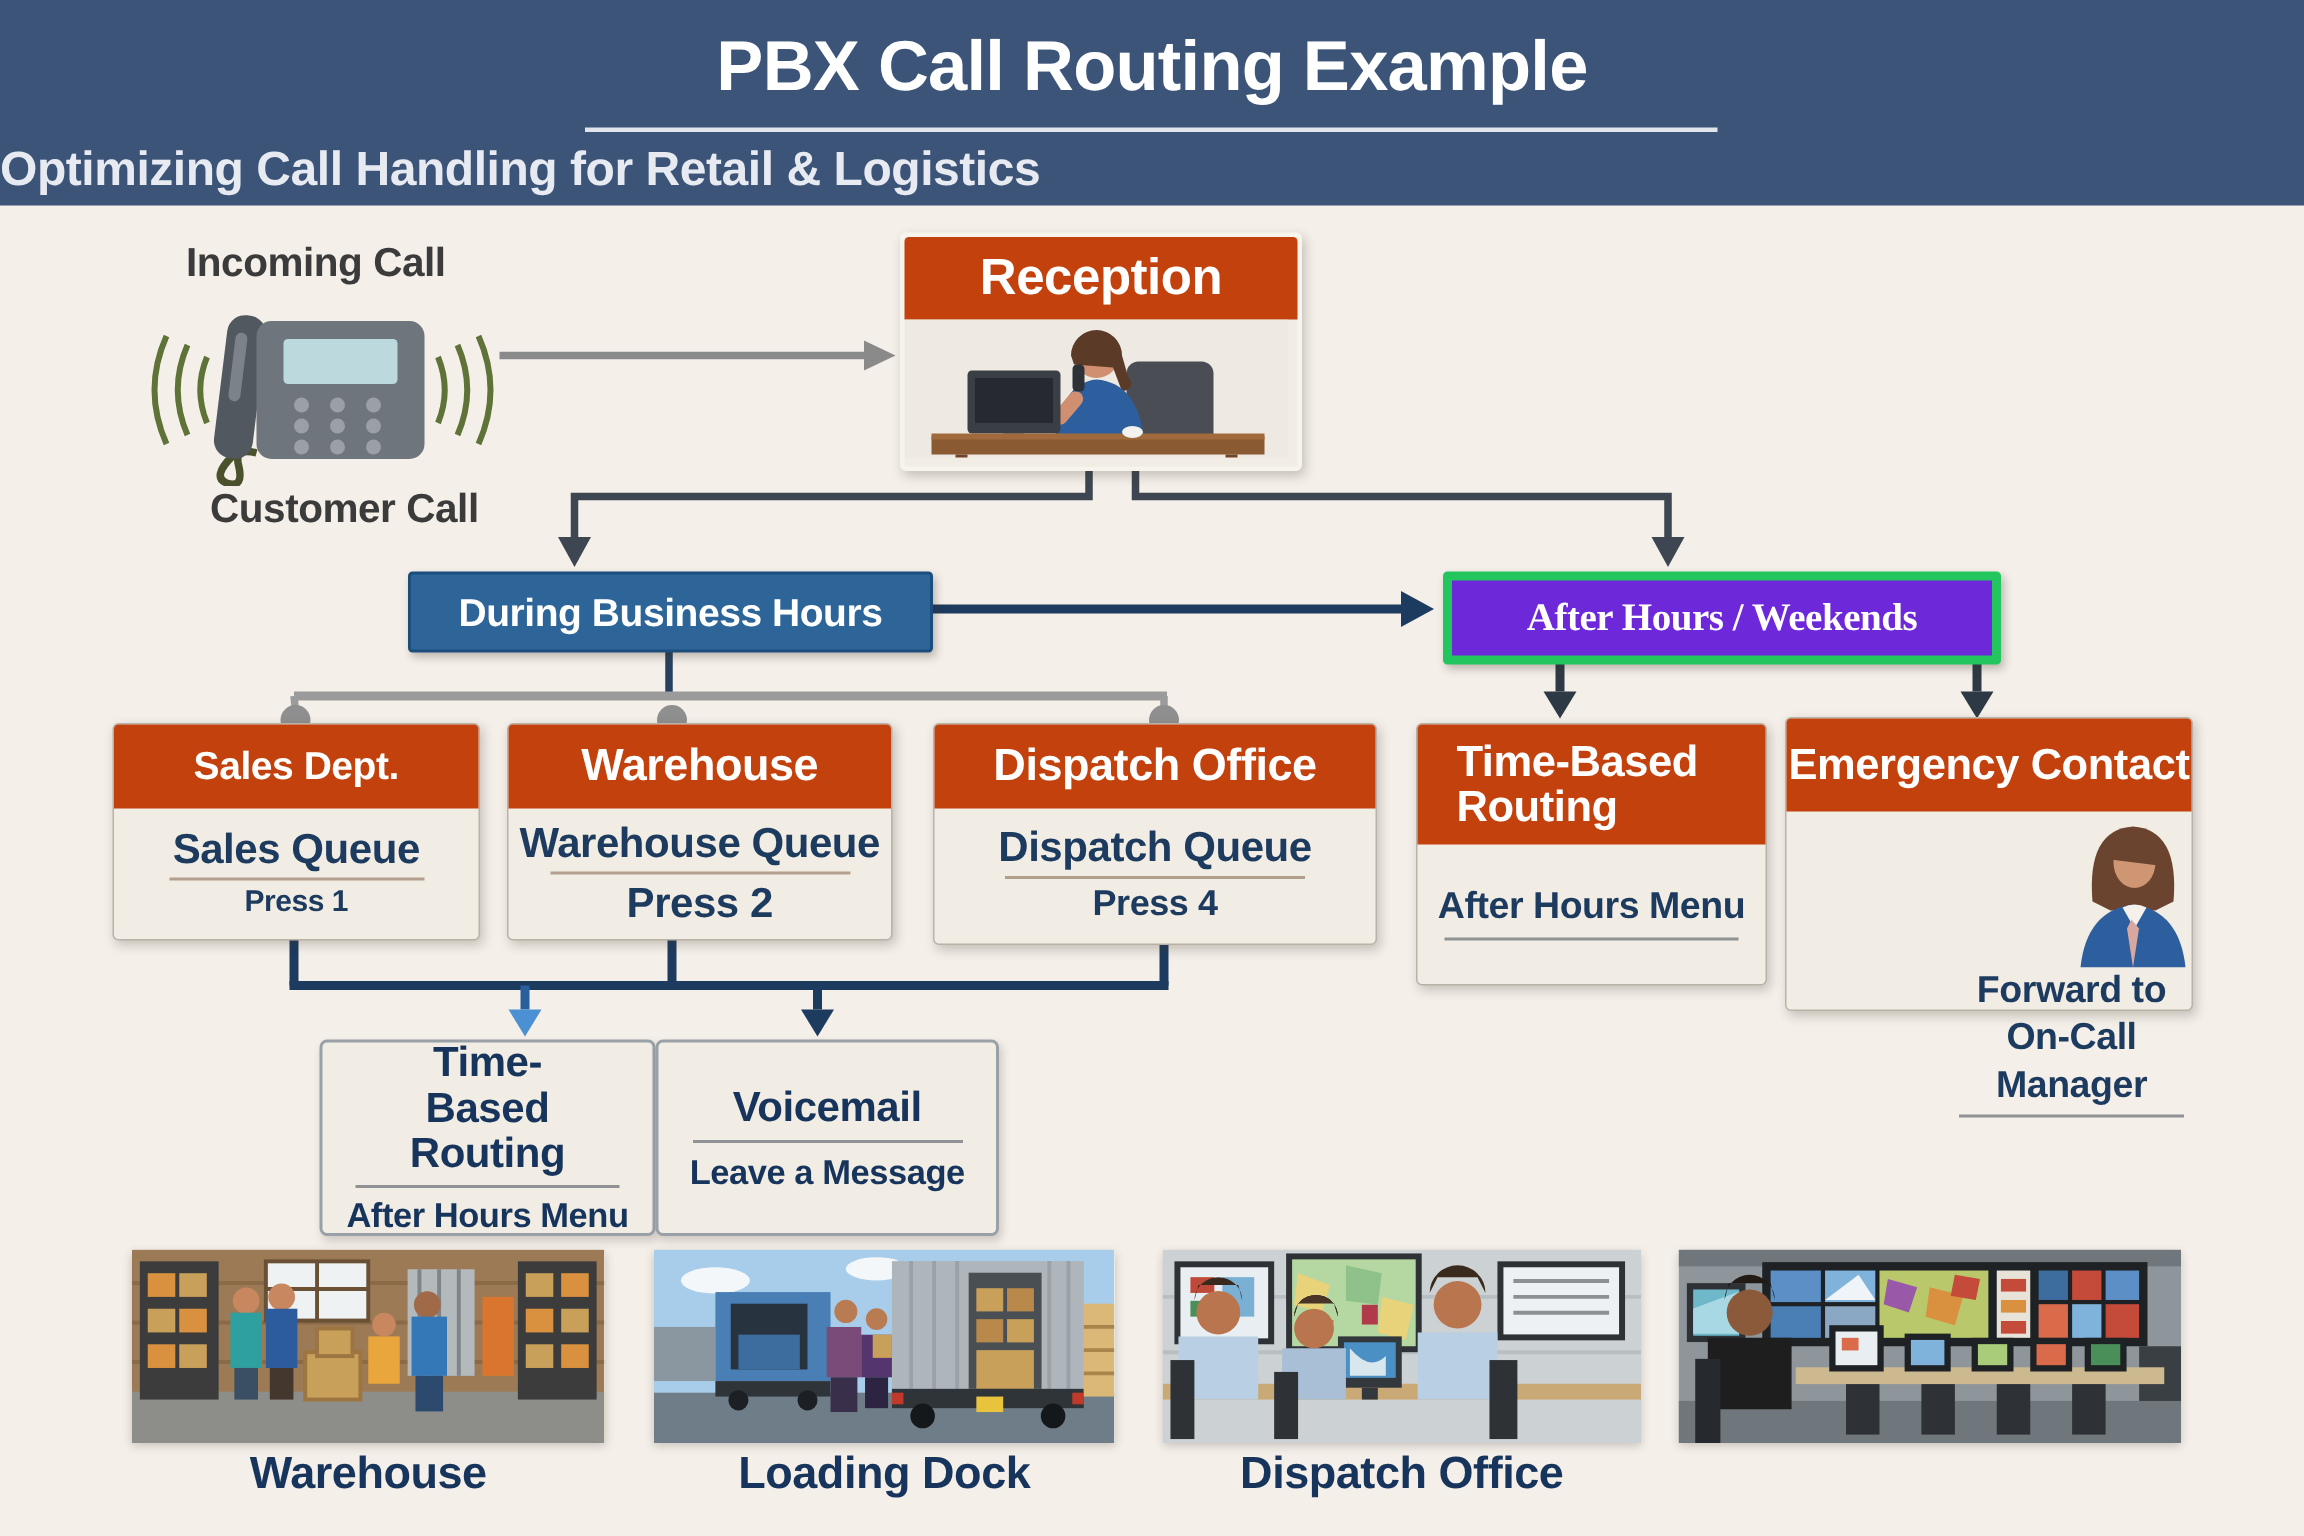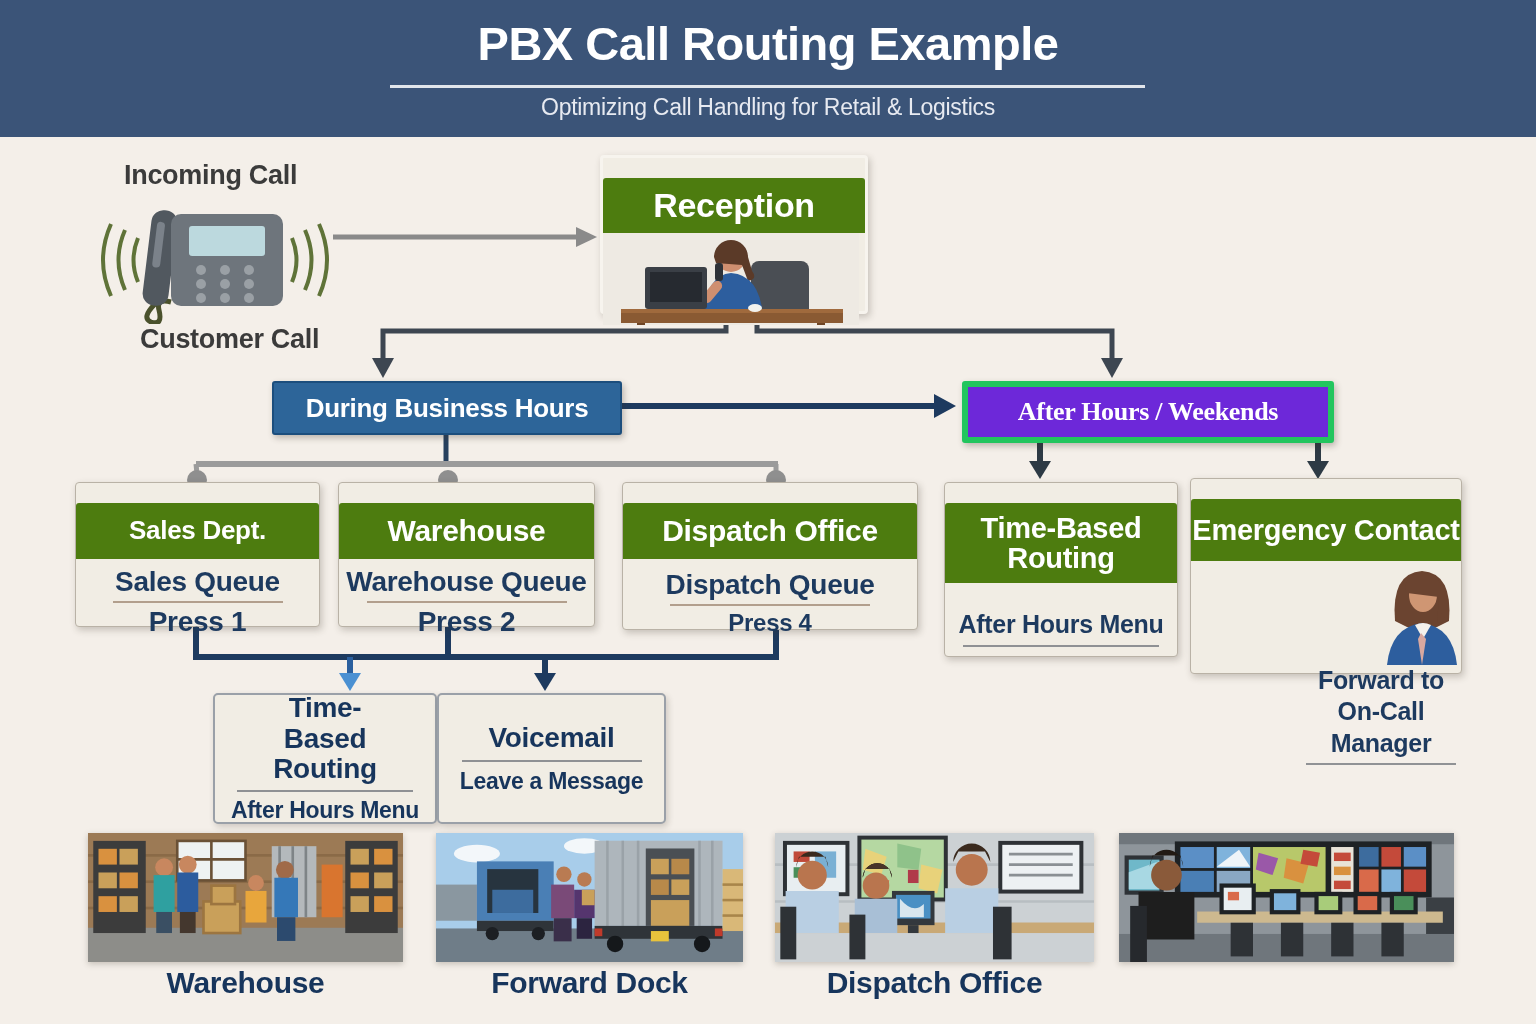--- a/index.html
+++ b/index.html
@@ -4,34 +4,34 @@
 <style>
   html,body{margin:0;padding:0;}
   body{font-family:"Liberation Sans",sans-serif;background:#d8d4cc;}
   #canvas{position:relative;width:1536px;height:1024px;background:#f4efe9;overflow:hidden;}
 
   
   .hdr{position:absolute;left:0;top:0;width:1536px;height:137px;background:#3b5478;}
   .hdr-title{position:absolute;left:0;top:16px;width:100%;text-align:center;color:#ffffff;
     font-size:47px;font-weight:700;letter-spacing:-0.5px;}
   .hdr-rule{position:absolute;left:390px;top:85px;width:755px;height:3px;background:rgba(255,255,255,0.85);}
-  .hdr-sub{position:absolute;left:0;top:94px;width:100%;text-align:center;color:#e7eaf1;
-    font-size:23px;font-weight:400;letter-spacing:-0.3px;}
+  .hdr-sub{position:absolute;left:0;top:94px;width:100%;color:#e7eaf1;
+    font-size:32px;font-weight:700;letter-spacing:-0.3px;}
 
   .lbl{position:absolute;color:#3b3b3b;font-size:27px;font-weight:700;letter-spacing:-0.3px;}
 
   svg{display:block;}
   .abs{position:absolute;}
 
   
   .node{position:absolute;background:#f1ede4;border:1px solid #b9b2a6;border-radius:4px;
     box-shadow:2px 3px 7px rgba(60,50,40,0.25);}
-  .node-head{background:#4d7c0f;color:#ffffff;font-weight:700;text-align:center;
+  .node-head{background:#c2410c;color:#ffffff;font-weight:700;text-align:left;
     display:flex;align-items:center;justify-content:center;line-height:1.05;
-    border-radius:3px 3px 0 0;letter-spacing:-0.3px;margin-top:20px;}
+    border-radius:3px 3px 0 0;letter-spacing:-0.3px;}
   .node-body{display:flex;flex-direction:column;align-items:center;justify-content:center;
     color:#1d3a5f;font-weight:700;letter-spacing:-0.3px;}
   .sep{height:0;border-top:2px solid rgba(125,95,70,0.55);}
   .sep-gray{height:0;border-top:2px solid rgba(90,95,105,0.65);}
 
   .banner{position:absolute;display:flex;align-items:center;justify-content:center;
     color:#ffffff;font-size:26px;font-weight:700;letter-spacing:-0.3px;border-radius:3px;
     box-shadow:2px 3px 6px rgba(60,50,40,0.3);}
   .banner.blue{background:#2d6599;border:2px solid #1c4e7d;}
   .banner.green{background:#6d28d9;border:6px solid #22c55e;font-family:Liberation Serif, serif;}
@@ -148,21 +148,21 @@
   </div>
 
   <div class="banner blue" style="left:272px;top:381px;width:346px;height:50px;">During Business Hours</div>
   <div class="banner green" style="left:962px;top:381px;width:360px;height:50px;">After Hours / Weekends</div>
 
   <div class="node" style="left:75px;top:482px;width:243px;height:143px;">
     <div class="node-head" style="height:56px;font-size:26px;">Sales Dept.</div>
     <div class="node-body" style="height:85px;">
       <div style="font-size:28px;">Sales Queue</div>
       <div class="sep" style="width:170px;margin:3px 0;"></div>
-      <div style="font-size:28px;">Press 1</div>
+      <div style="font-size:20px;">Press 1</div>
     </div>
   </div>
 
   <div class="node" style="left:338px;top:482px;width:255px;height:143px;">
     <div class="node-head" style="height:56px;font-size:30px;">Warehouse</div>
     <div class="node-body" style="height:85px;">
       <div style="font-size:28px;">Warehouse Queue</div>
       <div class="sep" style="width:200px;margin:3px 0;"></div>
       <div style="font-size:28px;">Press 2</div>
     </div>
@@ -394,16 +394,16 @@
       <path d="M7,21 h20 v17 h-20 z" fill="#1e1e1e"></path>
         <rect x="4" y="26" width="6" height="20" fill="#26292d"></rect>
       <rect x="40" y="32" width="8" height="12" fill="#2e3236"></rect>
         <rect x="58" y="32" width="8" height="12" fill="#2e3236"></rect>
         <rect x="76" y="32" width="8" height="12" fill="#2e3236"></rect>
         <rect x="94" y="32" width="8" height="12" fill="#2e3236"></rect>
     </svg>
   </div>
 
   <div class="caption" style="left:88px;width:315px;">Warehouse</div>
-  <div class="caption" style="left:436px;width:307px;">Forward Dock</div>
+  <div class="caption" style="left:436px;width:307px;">Loading Dock</div>
   <div class="caption" style="left:775px;width:319px;">Dispatch Office</div>
 
 </div>
 
 </body></html>

